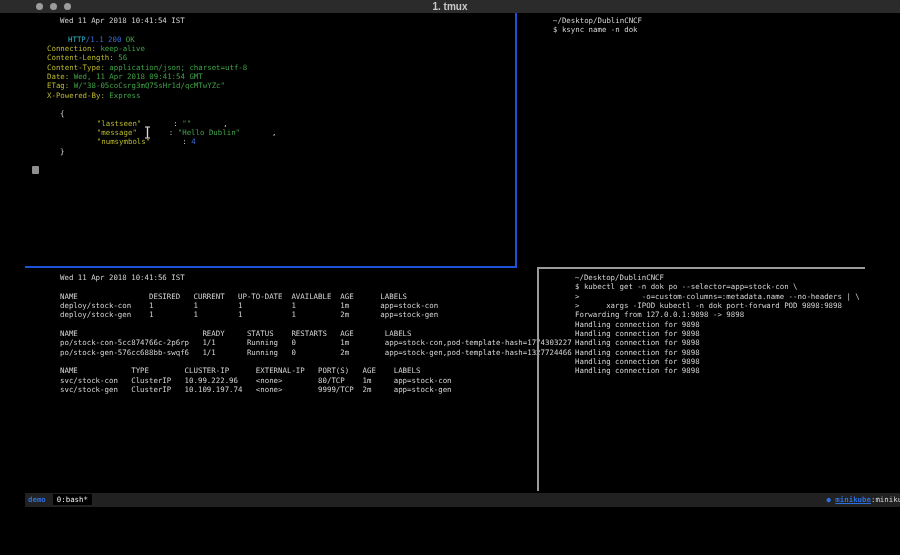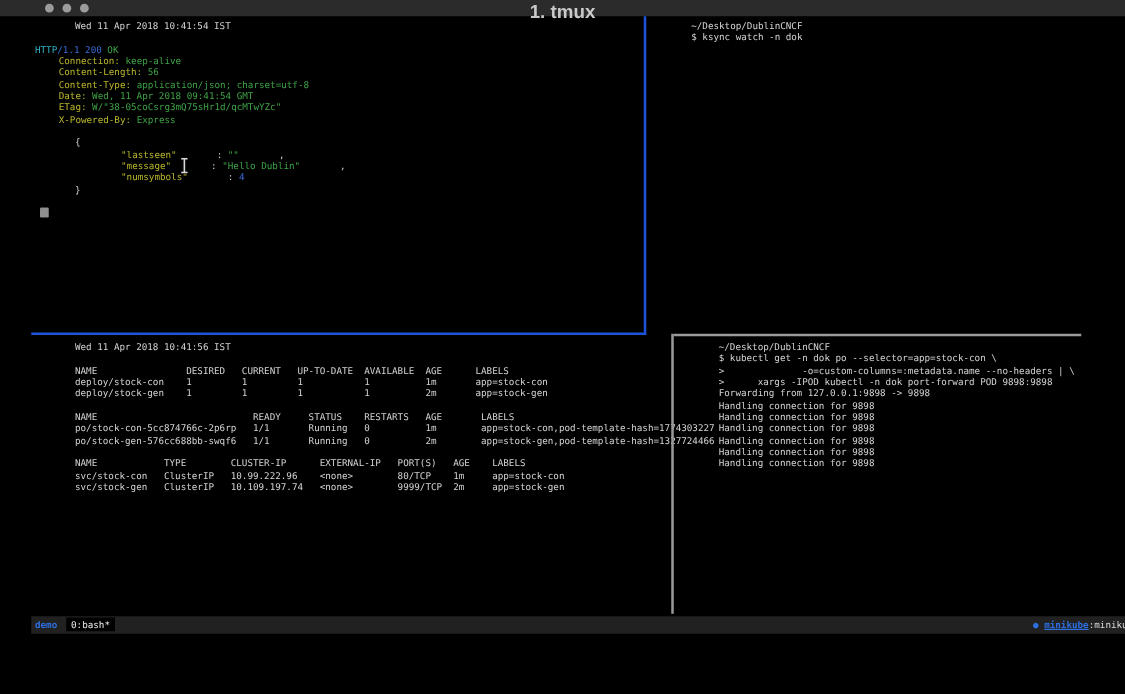--- a/index.html
+++ b/index.html
@@ -4,32 +4,32 @@
 <style>
   html,body{margin:0;padding:0;background:#000;}
   body{width:900px;height:555px;overflow:hidden;position:relative;}
   .screen{position:absolute;left:0;top:0;width:900px;height:555px;background:#000;
           font-family:"DejaVu Sans Mono",monospace;}
   
   .titlebar{position:absolute;left:0;top:0;width:900px;height:13px;background:#2b2b2b;}
   .lights{position:absolute;left:36px;top:3px;display:flex;gap:7px;}
   .light{width:7px;height:7px;border-radius:50%;background:#9c9c9c;display:block;border:none;padding:0;}
   .wtitle{position:absolute;left:0;right:0;top:1px;text-align:center;
-          font-family:"Liberation Sans",sans-serif;font-size:15px;font-weight:bold;color:#c9c9c9;}
+          font-family:"Liberation Sans",sans-serif;font-size:10px;font-weight:bold;color:#c9c9c9;}
   
   .pane{position:absolute;white-space:pre;font-size:7.4px;color:var(--text-white,#d3d3d3);}
   .tline{height:9.33px;line-height:9.33px;}
   .pane-tl{left:28px;top:16px;width:486px;height:246px;}
   .pane-tr{left:521px;top:16px;width:344px;height:246px;}
   .pane-bl{left:28px;top:273px;width:507px;height:216px;}
   .pane-br{left:543px;top:273px;width:322px;height:216px;}
   .c-white{color:var(--text-white,#d3d3d3);padding-left:32px;}
   .c-yellow{color:var(--key-yellow,#b9b72c);margin-left:19px;}
   .c-green{color:var(--value-green,#3fa247);}
-  .c-cyan{color:var(--http-cyan,#33b2c4);}
+  .c-cyan{color:var(--http-cyan,#33b2c4);margin-left:40px;}
   .c-blue{color:var(--number-blue,#3c6cd8);}
   
   .bd{position:absolute;}
   .bd-v-blue{left:515px;top:13px;width:2px;height:255px;background:var(--border-blue,#1c53d8);}
   .bd-h-blue{left:25px;top:266px;width:492px;height:2px;background:var(--border-blue,#1c53d8);}
   .bd-v-grey{left:537px;top:267px;width:2px;height:224px;background:var(--border-grey,#9a9a9a);}
   .bd-h-grey{left:539px;top:267px;width:326px;height:2px;background:var(--border-grey,#9a9a9a);}
   
   .cursor-block{position:absolute;left:32px;top:166px;width:7px;height:8px;background:#8f8f8f;border-radius:1px;}
   .ibeam{position:absolute;left:143px;top:124px;width:9px;height:13px;}
@@ -52,21 +52,21 @@
     <div class="lights">
       <button class="light"></button>
       <button class="light"></button>
       <button class="light"></button>
     </div>
     <div class="wtitle">1. tmux</div>
   </div>
 
   <div class="pane pane-tl"><div class="tline"><span class="c-white">Wed 11 Apr 2018 10:41:54 IST</span></div><div class="tline"><span class="c-white"></span></div><div class="tline"><span class="c-cyan">HTTP</span><span class="c-blue">/1.1 200 </span><span class="c-green">OK</span></div><div class="tline"><span class="c-yellow">Connection:</span><span class="c-green"> keep-alive</span></div><div class="tline"><span class="c-yellow">Content-Length:</span><span class="c-green"> 56</span></div><div class="tline"><span class="c-yellow">Content-Type:</span><span class="c-green"> application/json; charset=utf-8</span></div><div class="tline"><span class="c-yellow">Date:</span><span class="c-green"> Wed, 11 Apr 2018 09:41:54 GMT</span></div><div class="tline"><span class="c-yellow">ETag:</span><span class="c-green"> W/"38-05coCsrg3mQ75sHr1d/qcMTwYZc"</span></div><div class="tline"><span class="c-yellow">X-Powered-By:</span><span class="c-green"> Express</span></div><div class="tline"><span class="c-white"></span></div><div class="tline"><span class="c-white">{</span></div><div class="tline"><span class="c-white">    </span><span class="c-yellow">"lastseen"</span><span class="c-white">: </span><span class="c-green">""</span><span class="c-white">,</span></div><div class="tline"><span class="c-white">    </span><span class="c-yellow">"message"</span><span class="c-white">: </span><span class="c-green">"Hello Dublin"</span><span class="c-white">,</span></div><div class="tline"><span class="c-white">    </span><span class="c-yellow">"numsymbols"</span><span class="c-white">: </span><span class="c-blue">4</span></div><div class="tline"><span class="c-white">}</span></div></div>
 
-  <div class="pane pane-tr"><div class="tline"><span class="c-white">~/Desktop/DublinCNCF</span></div><div class="tline"><span class="c-white">$ ksync watch -n dok</span></div></div>
+  <div class="pane pane-tr"><div class="tline"><span class="c-white">~/Desktop/DublinCNCF</span></div><div class="tline"><span class="c-white">$ ksync name -n dok</span></div></div>
 
   <div class="pane pane-bl"><div class="tline"><span class="c-white">Wed 11 Apr 2018 10:41:56 IST</span></div><div class="tline"><span class="c-white"></span></div><div class="tline"><span class="c-white">NAME                DESIRED   CURRENT   UP-TO-DATE  AVAILABLE  AGE      LABELS</span></div><div class="tline"><span class="c-white">deploy/stock-con    1         1         1           1          1m       app=stock-con</span></div><div class="tline"><span class="c-white">deploy/stock-gen    1         1         1           1          2m       app=stock-gen</span></div><div class="tline"><span class="c-white"></span></div><div class="tline"><span class="c-white">NAME                            READY     STATUS    RESTARTS   AGE       LABELS</span></div><div class="tline"><span class="c-white">po/stock-con-5cc874766c-2p6rp   1/1       Running   0          1m        app=stock-con,pod-template-hash=1774303227</span></div><div class="tline"><span class="c-white">po/stock-gen-576cc688bb-swqf6   1/1       Running   0          2m        app=stock-gen,pod-template-hash=1327724466</span></div><div class="tline"><span class="c-white"></span></div><div class="tline"><span class="c-white">NAME            TYPE        CLUSTER-IP      EXTERNAL-IP   PORT(S)   AGE    LABELS</span></div><div class="tline"><span class="c-white">svc/stock-con   ClusterIP   10.99.222.96    &lt;none&gt;        80/TCP    1m     app=stock-con</span></div><div class="tline"><span class="c-white">svc/stock-gen   ClusterIP   10.109.197.74   &lt;none&gt;        9999/TCP  2m     app=stock-gen</span></div></div>
 
   <div class="pane pane-br"><div class="tline"><span class="c-white">~/Desktop/DublinCNCF</span></div><div class="tline"><span class="c-white">$ kubectl get -n dok po --selector=app=stock-con \</span></div><div class="tline"><span class="c-white">&gt;              -o=custom-columns=:metadata.name --no-headers | \</span></div><div class="tline"><span class="c-white">&gt;      xargs -IPOD kubectl -n dok port-forward POD 9898:9898</span></div><div class="tline"><span class="c-white">Forwarding from 127.0.0.1:9898 -&gt; 9898</span></div><div class="tline"><span class="c-white">Handling connection for 9898</span></div><div class="tline"><span class="c-white">Handling connection for 9898</span></div><div class="tline"><span class="c-white">Handling connection for 9898</span></div><div class="tline"><span class="c-white">Handling connection for 9898</span></div><div class="tline"><span class="c-white">Handling connection for 9898</span></div><div class="tline"><span class="c-white">Handling connection for 9898</span></div></div>
 
   <div class="bd bd-v-blue"></div>
   <div class="bd bd-h-blue"></div>
   <div class="bd bd-v-grey"></div>
   <div class="bd bd-h-grey"></div>
 

